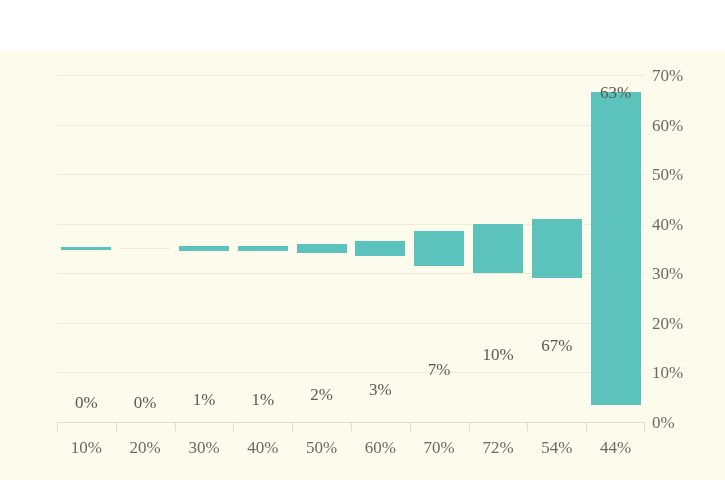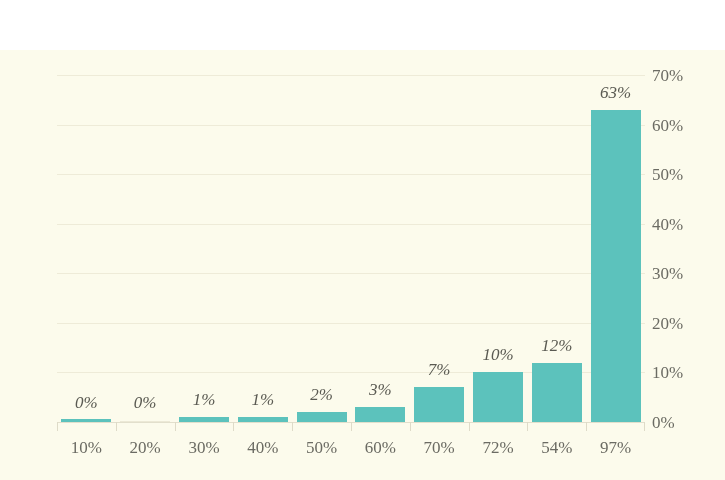--- a/index.html
+++ b/index.html
@@ -106,23 +106,22 @@
     display: flex;
     align-items: flex-end;
     justify-content: space-between;
   }
   .bar-slot {
     position: relative;
     width: 58.8px;
     height: 100%;
     display: flex;
     flex-direction: column;
-    justify-content: flex-end;
+    justify-content: center;
     align-items: center;
-    font-style: italic;
   }
   .bar {
     width: 50px;
     background: #5cc2bc;
     min-height: 2px;
   }
   .bar.zero {
     background: #ece9d6;
     min-height: 1px;
   }
@@ -227,21 +226,21 @@
         </div>
         <div class="bar-slot">
           <div class="bar-label" style="bottom: 43.7px;">7%</div>
           <div class="bar" style="height: 34.7px; background: rgb(92, 194, 188);"></div>
         </div>
         <div class="bar-slot">
           <div class="bar-label" style="bottom: 58.5714px;">10%</div>
           <div class="bar" style="height: 49.5714px; background: rgb(92, 194, 188);"></div>
         </div>
         <div class="bar-slot">
-          <div class="bar-label" style="bottom: 68.4857px;">12%</div>
+          <div class="bar-label" style="bottom: 68.4857px;">67%</div>
           <div class="bar" style="height: 59.4857px; background: rgb(92, 194, 188);"></div>
         </div>
         <div class="bar-slot">
           <div class="bar-label" style="bottom: 321.3px;">63%</div>
           <div class="bar" style="height: 312.3px; background: rgb(92, 194, 188);"></div>
         </div>
       </div>
 
     <div class="ticks">
         <div class="tick" style="left: 0px;"></div>
@@ -260,18 +259,18 @@
     <div class="xlabels">
         <div class="xlabel">10%</div>
         <div class="xlabel">20%</div>
         <div class="xlabel">30%</div>
         <div class="xlabel">40%</div>
         <div class="xlabel">50%</div>
         <div class="xlabel">60%</div>
         <div class="xlabel">70%</div>
         <div class="xlabel">72%</div>
         <div class="xlabel">54%</div>
-        <div class="xlabel">97%</div>
+        <div class="xlabel">44%</div>
       </div>
 
   </div>
 
 </div>
 
 </body></html>

